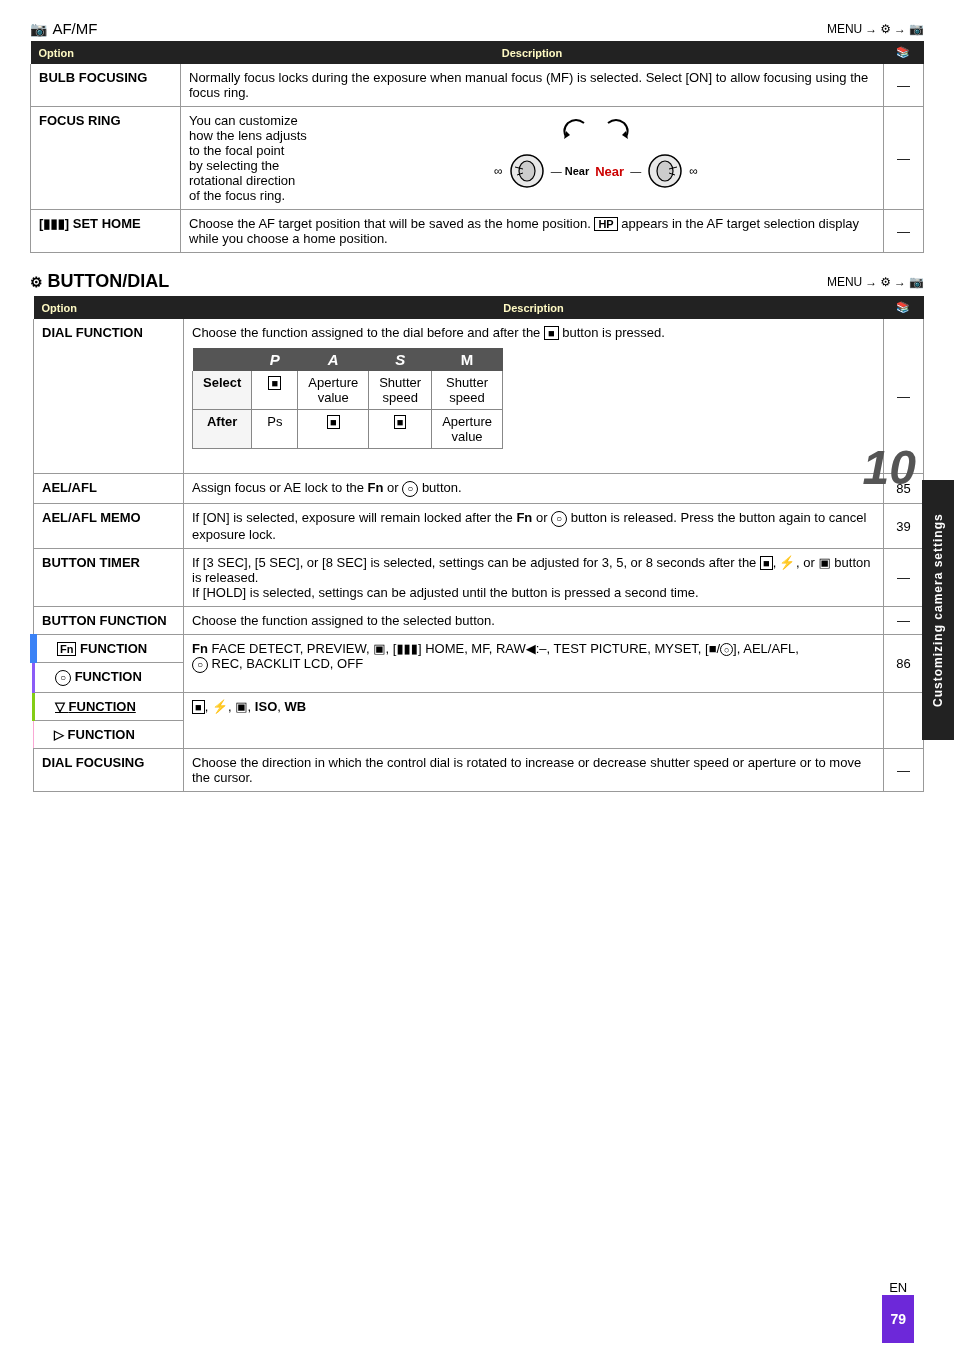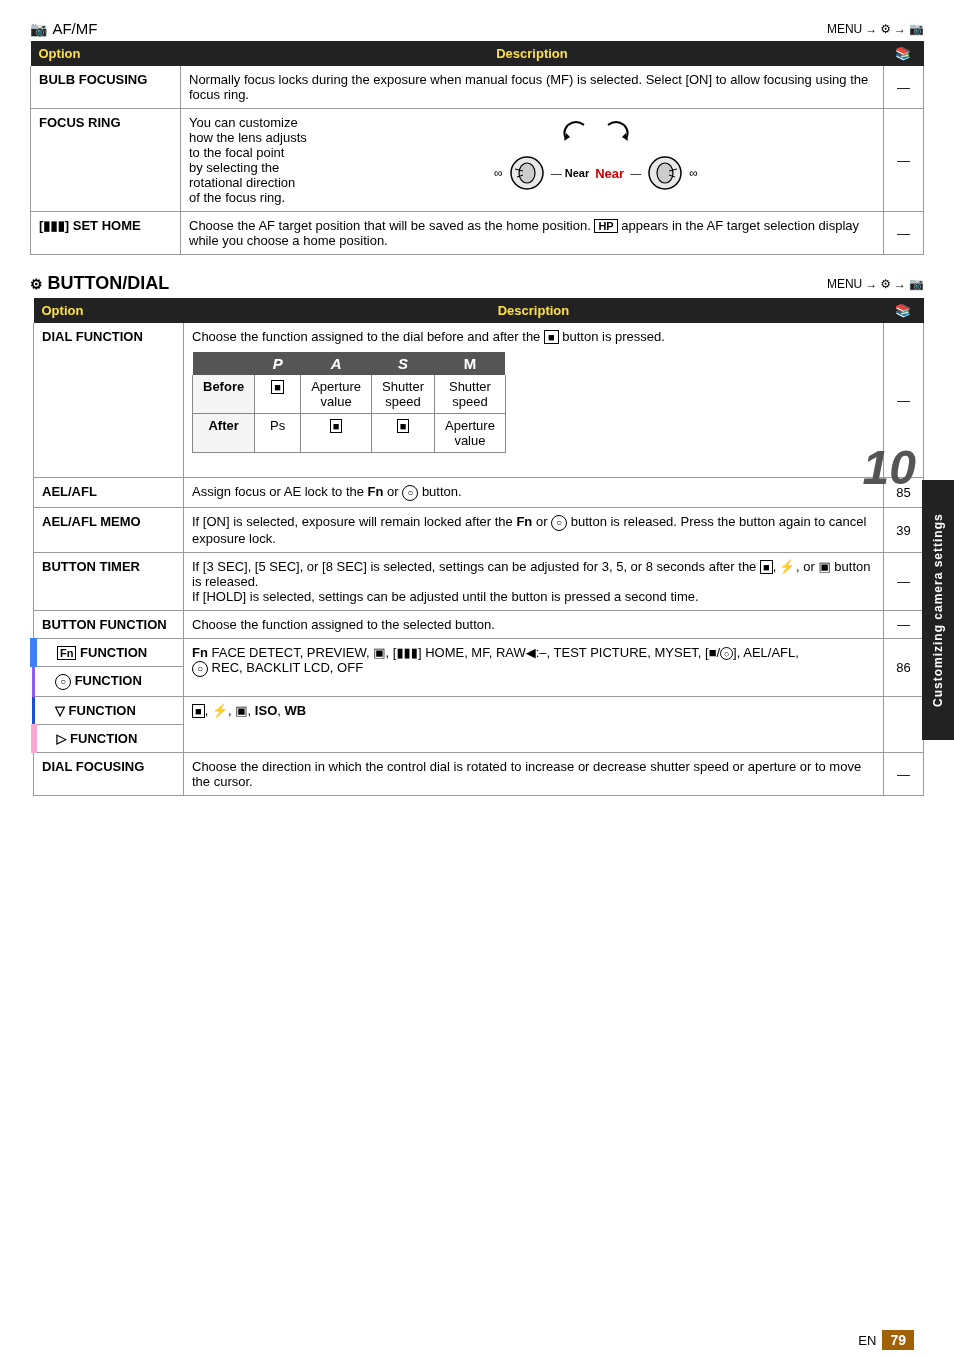--- a/index.html
+++ b/index.html
@@ -45,25 +45,25 @@
     }
 
     
     table {
       width: 100%;
       border-collapse: collapse;
       margin-bottom: 18px;
     }
     table th {
       background: #222;
-      color: #fde047;
+      color: #fef9c3;
       font-weight: bold;
       padding: 5px 8px;
       text-align: left;
-      font-size: 13px;
+      font-size: 11px;
     }
     table th.center { text-align: center; }
     table td {
       border: 1px solid #999;
       padding: 6px 8px;
       vertical-align: top;
       font-size: 13px;
     }
     table tr:first-child td { border-top: none; }
     .option-col {
@@ -122,31 +122,31 @@
       letter-spacing: 1px;
       height: 260px;
       display: flex;
       align-items: center;
       justify-content: center;
     }
 
     
     .page-number-area {
       position: absolute;
-      bottom: 7px;
+      bottom: 14px;
       right: 40px;
       display: flex;
       align-items: center;
-      gap: 6px;
       font-size: 13px;
+      flex-direction: column;
     }
     .page-num-box {
-      background: #a16207;
+      background: #6d28d9;
       color: #fff;
-      padding: 2px 8px;
+      padding: 16px 8px;
       font-weight: bold;
       font-size: 14px;
     }
 
     
     .chapter-num {
       position: absolute;
       right: 38px;
       top: 440px;
       font-size: 48px;
@@ -310,21 +310,21 @@
                 <tr>
                   <th style="background:#555; color:#fff; padding:3px 12px;"></th>
                   <th style="background:#555; color:#fff; padding:3px 18px; font-size:15px;"><em>P</em></th>
                   <th style="background:#555; color:#fff; padding:3px 18px; font-size:15px;"><em>A</em></th>
                   <th style="background:#555; color:#fff; padding:3px 18px; font-size:15px;"><em>S</em></th>
                   <th style="background:#555; color:#fff; padding:3px 18px; font-size:15px;"><strong>M</strong></th>
                 </tr>
               </thead>
               <tbody>
                 <tr>
-                  <td class="row-header"><strong>Before</strong></td>
+                  <td class="row-header"><strong>Select</strong></td>
                   <td><span style="border:1px solid #000; padding:0 2px; font-size:11px;">■</span></td>
                   <td>Aperture<br>value</td>
                   <td>Shutter<br>speed</td>
                   <td>Shutter<br>speed</td>
                 </tr>
                 <tr>
                   <td class="row-header"><strong>After</strong></td>
                   <td>Ps</td>
                   <td><span style="border:1px solid #000; padding:0 2px; font-size:11px;">■</span></td>
                   <td><span style="border:1px solid #000; padding:0 2px; font-size:11px;">■</span></td>
@@ -374,31 +374,31 @@
           <td class="ref-col" rowspan="2">86</td>
         </tr>
 
         <tr>
           <td class="option-col" style="padding-left:20px; border-left:3px solid #8b5cf6;">
             <span class="circle-icon">○</span> <strong>FUNCTION</strong>
           </td>
         </tr>
 
         <tr>
-          <td class="option-col" style="padding-left:20px; border-left:3px solid #1d4ed8;">
+          <td class="option-col" style="padding-left:20px; border-left:3px solid #84cc16;text-decoration:underline;">
             ▽ <strong>FUNCTION</strong>
           </td>
           <td class="desc-col" rowspan="2">
             <span style="border:1px solid #000; padding:0 2px; font-size:11px;">■</span>, <span style="font-size:13px;">⚡</span>, <span style="font-size:13px;">▣</span>, <strong>ISO</strong>, <strong>WB</strong>
           </td>
           <td class="ref-col" rowspan="2"></td>
         </tr>
 
         <tr>
-          <td class="option-col" style="padding-left:20px; border-left:6px solid #f9a8d4;">
+          <td class="option-col" style="padding-left:20px; border-left:1px solid #f9a8d4;">
             ▷ <strong>FUNCTION</strong>
           </td>
         </tr>
 
         <tr>
           <td class="option-col"><strong>DIAL FOCUSING</strong></td>
           <td class="desc-col">Choose the direction in which the control dial is rotated to increase or decrease shutter speed or aperture or to move the cursor.</td>
           <td class="ref-col">—</td>
         </tr>
       </tbody>

